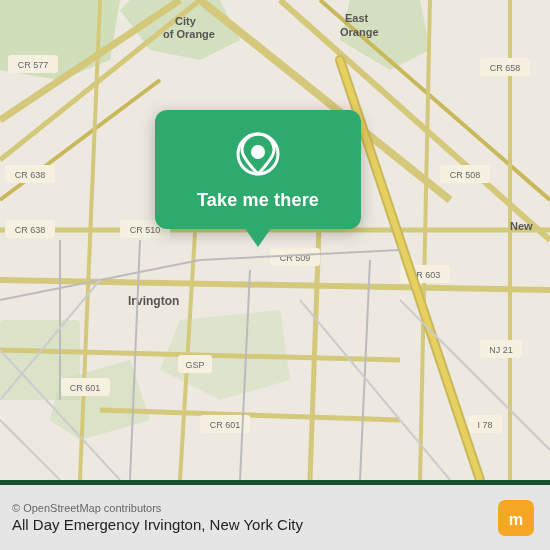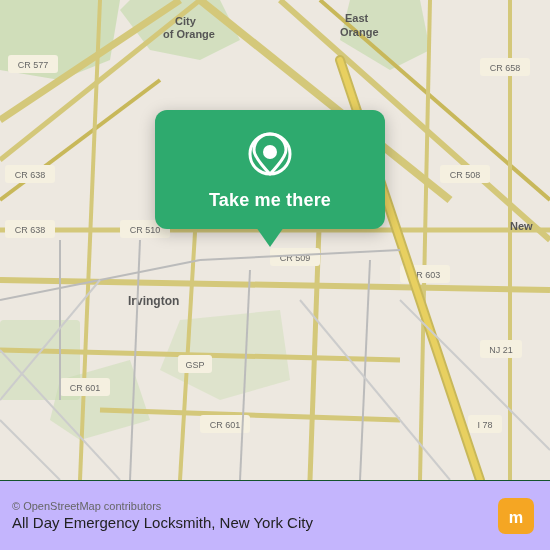--- a/index.html
+++ b/index.html
@@ -25,21 +25,21 @@
       height: 100%;
       position: absolute;
       top: 0; left: 0;
     }
 
     
     #popup-card {
       position: absolute;
       top: 110px;
       left: 155px;
-      width: 230px;
+      width: 206px;
       background: #2eaa6e;
       border-radius: 12px;
       display: flex;
       flex-direction: column;
       align-items: center;
       padding: 22px 20px 18px 20px;
       box-shadow: 0 4px 16px rgba(0,0,0,0.25);
       z-index: 10;
     }
 
@@ -69,26 +69,26 @@
       background: none;
       border: none;
       cursor: pointer;
       letter-spacing: 0.01em;
     }
 
     
     #footer {
       width: 550px;
       height: 70px;
-      background: #c4b5fd;
+      background: #e5e5e5;
       display: flex;
       align-items: center;
       justify-content: space-between;
       padding: 0 16px 0 12px;
-      border-top: 1px solid #14532d;
+      border-top: 5px solid #14532d;
       position: absolute;
       bottom: 0;
       left: 0;
     }
 
     #footer-left {
       display: flex;
       flex-direction: column;
       gap: 2px;
     }
@@ -231,21 +231,21 @@
       <circle cx="24" cy="20" r="7" fill="white"></circle>
       <path d="M24 42 C24 42 8 26 8 18 C8 9.2 15.2 2 24 2 C32.8 2 40 9.2 40 18 C40 26 24 42 24 42Z" fill="none" stroke="white" stroke-width="3" stroke-linejoin="round"></path>
     </svg>
     <button id="take-me-there-btn">Take me there</button>
   </div>
 </div>
 
 <div id="footer">
   <div id="footer-left">
     <span id="attribution">© OpenStreetMap contributors</span>
-    <span id="business-name">All Day Emergency Locksmith, New York City</span>
+    <span id="business-name">All Day Emergency Irvington, New York City</span>
   </div>
   <div id="moovit-logo">
     <svg id="moovit-icon" viewBox="0 0 40 40" xmlns="http://www.w3.org/2000/svg">
       <rect width="40" height="40" rx="8" fill="#f5a623"></rect>
       <text x="20" y="28" font-size="18" fill="white" font-family="Arial" font-weight="900" text-anchor="middle">m</text>
     </svg>
   </div>
 </div>
 
 </body></html>

